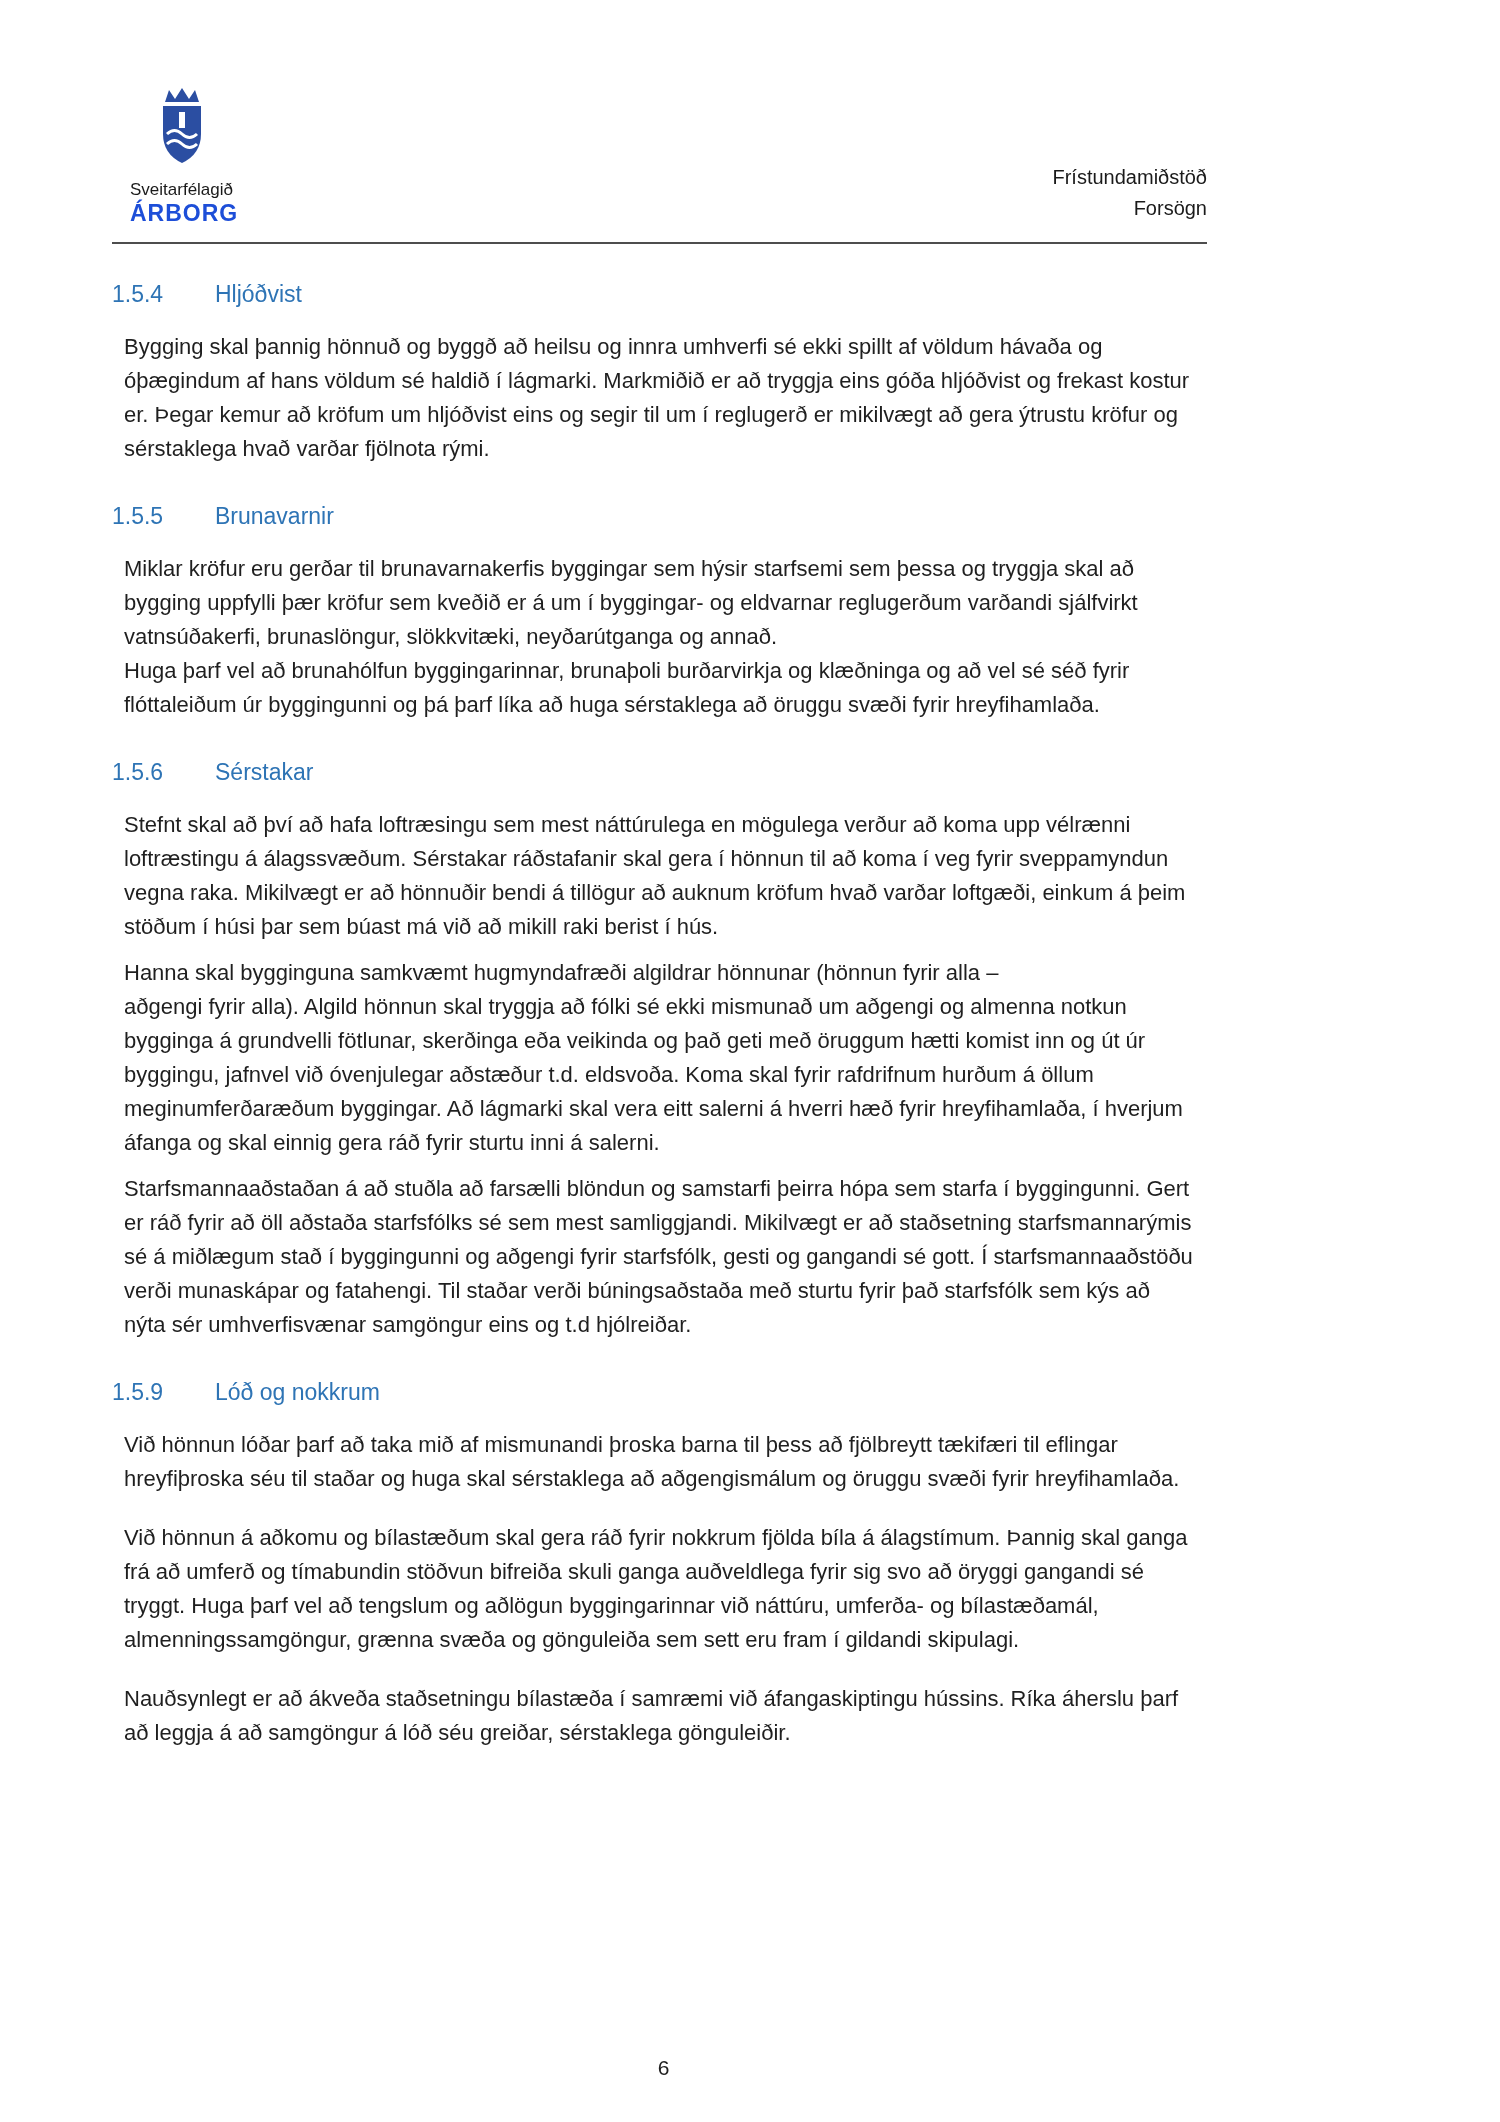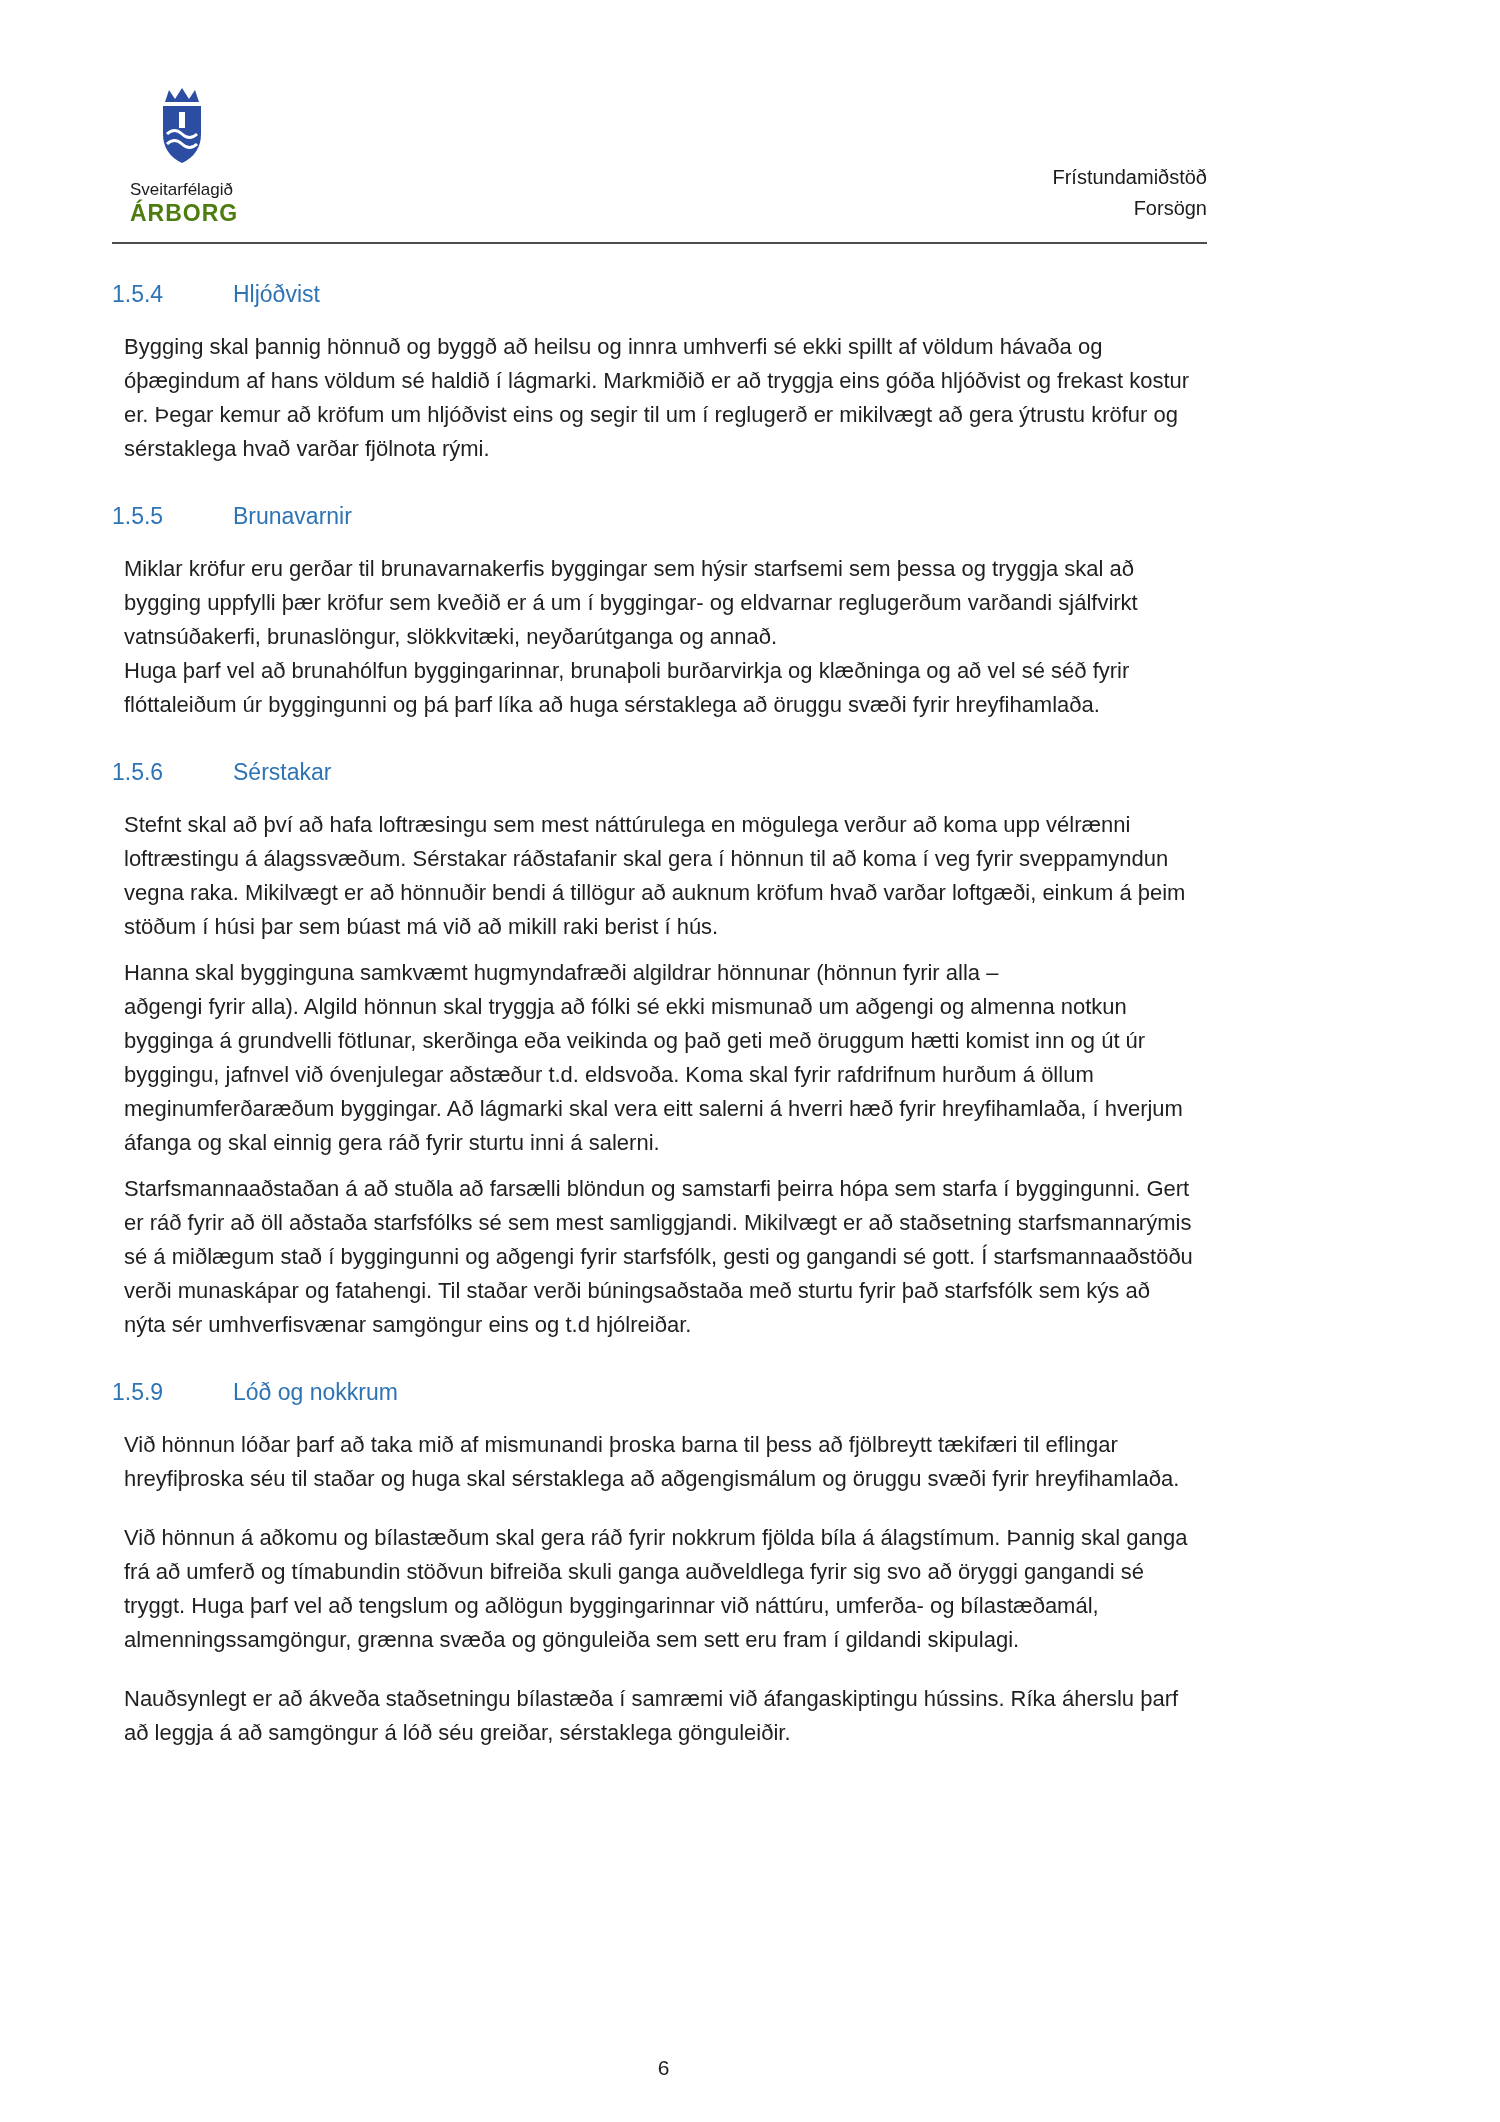--- a/index.html
+++ b/index.html
@@ -38,21 +38,21 @@
   .logo-text-small{
     font-size:17px;
     line-height:20px;
     color:#1a1a1a;
   }
   .logo-text-large{
     font-size:23px;
     line-height:26px;
     font-weight:bold;
     letter-spacing:1px;
-    color:#4d7c0f;
+    color:#1d4ed8;
   }
   .header-right{
     text-align:right;
     font-size:20px;
     line-height:31px;
     color:#1a1a1a;
     padding-bottom:2px;
   }
   .header-rule{
     border:none;
@@ -61,21 +61,20 @@
   }
   
   .section-heading{
     display:flex;
     align-items:baseline;
     color:var(--accent);
     font-size:23px;
     font-weight:400;
     line-height:28px;
     margin:36px 0 22px 0;
-    gap:18px;
   }
   .section-number{
     width:103px;
     flex-shrink:0;
   }
   .doc-section.extra-gap .section-heading{
     margin-top:78px;
   }
   .body-paragraph{
     margin:12px;

